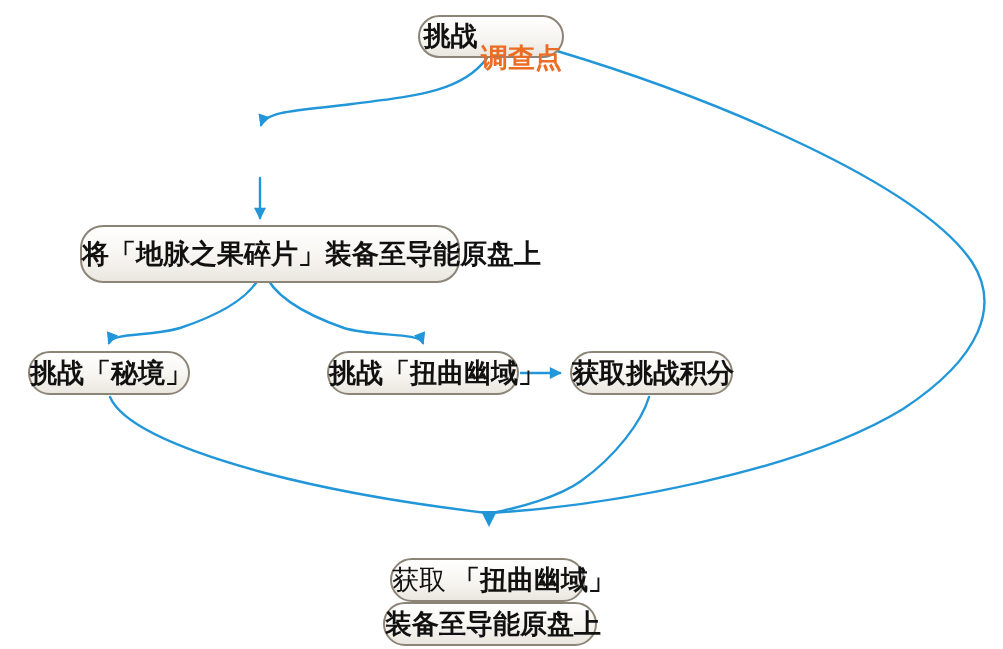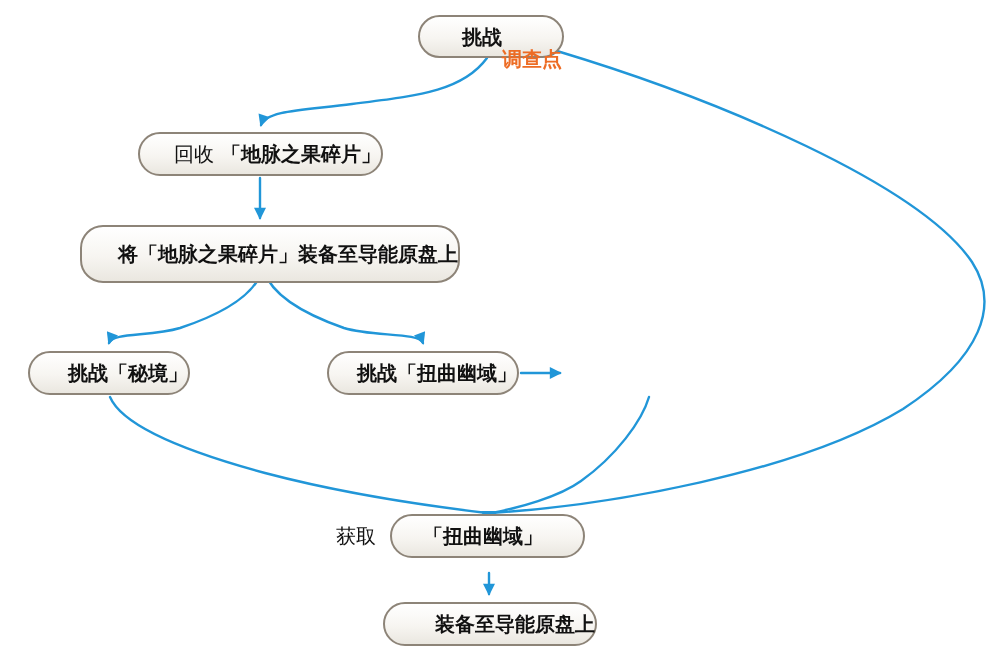--- a/index.html
+++ b/index.html
@@ -8,41 +8,41 @@
     background:#ffffff;
     position:relative;
     overflow:hidden;
     font-family:"Liberation Sans","DejaVu Sans",sans-serif;
   }
   .stage { position:absolute; left:0; top:0; width:1003px; height:649px; }
   svg.canvas { position:absolute; left:0; top:0; }
   .node {
     position:absolute;
     box-sizing:border-box;
-    display:flex; align-items:center; justify-content:flex-end;
+    display:flex; align-items:center; justify-content:space-between;
     border:2px solid #8d8478;
     border-radius:23px;
     background:linear-gradient(180deg,#ffffff 0%,#f7f5f1 55%,#eae7e0 100%);
-    font-size:20px;
+    font-size:27px;
     color:#111111;
     white-space:nowrap;
     line-height:1;
   }
   .node .light  { font-weight:400; }
   .node .light:not(:empty) { margin-right:7px; }
   .node .strong { font-weight:700; }
   .node .accent { font-weight:700; color:#ed6c24;margin-top:44px; }
   
   .n1 { left:418px; top:15px;  width:146px; height:43px; }
   .n2 { left:138px; top:132px; width:245px; height:44px; }
   .n3 { left:80px;  top:225px; width:380px; height:58px; }
   .n4 { left:28px;  top:351px; width:162px; height:44px; }
   .n5 { left:327px; top:351px; width:192px; height:44px; }
   .n6 { left:570px; top:351px; width:163px; height:44px; }
-  .n7 { left:390px; top:514px; width:195px; height:44px;gap:40px; }
+  .n7 { left:390px; top:558px; width:195px; height:44px; }
   .n8 { left:383px; top:602px; width:214px; height:44px; }
 </style>
 </head>
 <body>
 
 <div class="stage">
 
   <svg class="canvas" width="1003" height="649" viewBox="0 0 1003 649">
     <defs>
       <marker id="ah" viewBox="0 0 10 10" refX="8.5" refY="5" markerWidth="6" markerHeight="5" orient="auto">
@@ -62,44 +62,44 @@
     </g>
     <polygon points="481,511 497,511 489,527" fill="#2196d8"></polygon>
   </svg>
 
   <div class="node n1">
     <span class="light"></span>
     <span class="strong">挑战</span>
     <span class="accent">调查点</span>
   </div>
 
-  <div class="node n2">
-    <span class="light">回收</span>
-    <span class="strong">「地脉之果碎片」</span>
-    <span class="accent"></span>
-  </div>
 
   <div class="node n3">
     <span class="light"></span>
     <span class="strong">将「地脉之果碎片」装备至导能原盘上</span>
     <span class="accent"></span>
   </div>
 
   <div class="node n5">
     <span class="light"></span>
     <span class="strong">挑战「扭曲幽域」</span>
     <span class="accent"></span>
   </div>
 
   <div class="node n4">
     <span class="light"></span>
     <span class="strong">挑战「秘境」</span>
     <span class="accent"></span>
   </div>
 
+  <div class="node n6">
+    <span class="light"></span>
+    <span class="strong">获取挑战积分</span>
+    <span class="accent"></span>
+  </div>
 
   <div class="node n7">
     <span class="light">获取</span>
     <span class="strong">「扭曲幽域」</span>
     <span class="accent"></span>
   </div>
 
   <div class="node n8">
     <span class="light"></span>
     <span class="strong">装备至导能原盘上</span>

